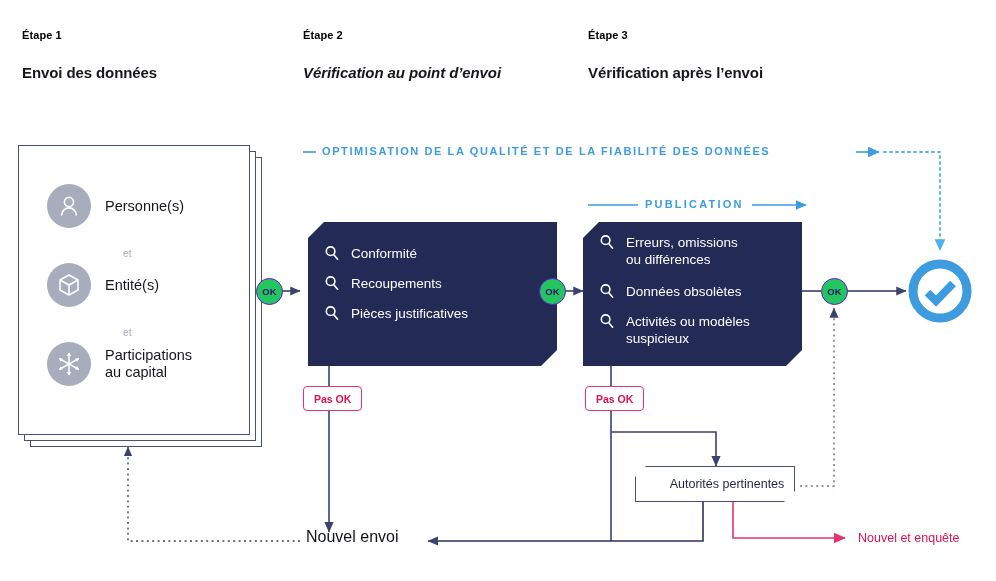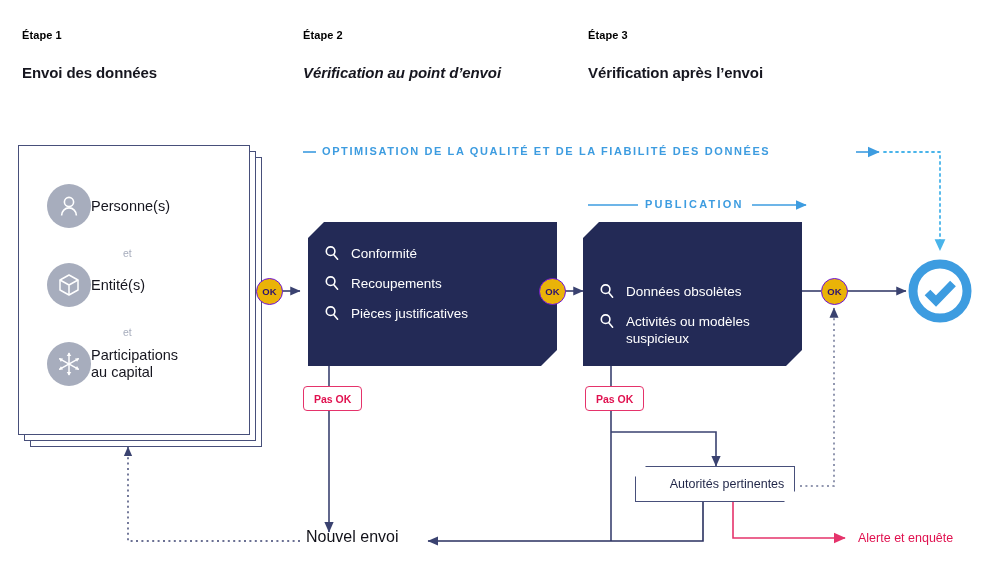--- a/index.html
+++ b/index.html
@@ -23,40 +23,40 @@
   
   .card-stack{position:absolute;left:18px;top:145px;width:250px;height:305px;}
   .card-sheet{
     position:absolute;background:#ffffff;border:1.4px solid #474f7a;
     box-sizing:border-box;
   }
   .sheet3{left:12px;top:12px;width:232px;height:290px;}
   .sheet2{left:6px; top:6px; width:232px;height:290px;}
   .sheet1{left:0;  top:0;  width:232px;height:290px;}
 
-  .item-row{position:absolute;display:flex;align-items:center;}
+  .item-row{position:absolute;display:flex;align-items:center;gap:14px;}
   .bubble{
     width:44px;height:44px;border-radius:50%;background:#a7adbd;
     display:flex;align-items:center;justify-content:center;flex:0 0 auto;
   }
   .item-label{font-size:14.5px;line-height:17px;color:#16161f;white-space:nowrap;}
   .et{position:absolute;font-size:10.5px;color:#a7adbd;left:104px;}
 
   
   .dark-panel{
     position:absolute;background:#232a56;color:#ffffff;
     clip-path:polygon(16px 0, 100% 0, 100% calc(100% - 16px), calc(100% - 16px) 100%, 0 100%, 0 16px);
   }
   .chk-row{position:absolute;display:flex;align-items:flex-start;gap:11px;}
   .chk-text{font-size:13.5px;line-height:17px;color:#fff;white-space:nowrap;}
 
   
   .ok-badge{
     position:absolute;width:25px;height:25px;border-radius:50%;
-    background:#eab308;border:1.7px solid #6b12e0;
+    background:#22c55e;border:1.7px solid #6b12e0;
     color:#2b1170;font-size:9.5px;font-weight:bold;
     display:flex;align-items:center;justify-content:center;letter-spacing:.2px;
   }
   .notok-badge{
     position:absolute;height:23px;padding:0 10px;border-radius:4px;
     background:#ffffff;border:1.7px solid #e5336b;
     color:#e0114f;font-size:10.5px;font-weight:bold;
     display:flex;align-items:center;justify-content:center;white-space:nowrap;
   }
 
@@ -237,20 +237,32 @@
           <line x1="9.6" y1="9.6" x2="13.6" y2="14.2" stroke="#ffffff" stroke-width="1.6" stroke-linecap="round"></line>
         </svg>
     </span>
     <span class="chk-text">Recoupements</span>
   </div>
 </div>
 
 <div class="ok-badge" style="left:539px;top:278px;">OK</div>
 
 <div class="dark-panel" style="left:583px;top:222px;width:219px;height:144px;">
+  <div class="chk-row" style="left:16px;top:12px;">
+    <span>
+      <svg width="16" height="16" viewBox="0 0 16 16">
+          <circle cx="6.6" cy="6.2" r="4.3" fill="none" stroke="#ffffff" stroke-width="1.6"></circle>
+          <line x1="9.6" y1="9.6" x2="13.6" y2="14.2" stroke="#ffffff" stroke-width="1.6" stroke-linecap="round"></line>
+        </svg>
+    </span>
+    <span class="chk-text">
+      <span>Erreurs, omissions</span><br>
+      <span>ou différences</span>
+    </span>
+  </div>
   <div class="chk-row" style="left:16px;top:61px;">
     <span>
       <svg width="16" height="16" viewBox="0 0 16 16">
           <circle cx="6.6" cy="6.2" r="4.3" fill="none" stroke="#ffffff" stroke-width="1.6"></circle>
           <line x1="9.6" y1="9.6" x2="13.6" y2="14.2" stroke="#ffffff" stroke-width="1.6" stroke-linecap="round"></line>
         </svg>
     </span>
     <span class="chk-text">Données obsolètes</span>
   </div>
   <div class="chk-row" style="left:16px;top:91px;">
@@ -278,13 +290,13 @@
 <div class="auth-box" style="left:635px;top:466px;width:160px;height:36px;">Autorités pertinentes</div>
 
 <div class="abs" style="left:908px;top:259px;">
   <svg width="64" height="64" viewBox="0 0 64 64">
     <circle cx="32" cy="32" r="27" fill="none" stroke="#3d9ce0" stroke-width="9"></circle>
     <path d="M19.5,33.5 L28,42 L45,24.5" fill="none" stroke="#3d9ce0" stroke-width="8" stroke-linecap="butt" stroke-linejoin="miter"></path>
   </svg>
 </div>
 
 <div class="nouvel" style="left:306px;top:528px;">Nouvel envoi</div>
-<div class="alerte" style="left:858px;top:531px;">Alerte et enquête</div>
+<div class="alerte" style="left:858px;top:531px;">Nouvel et enquête</div>
 
 </body></html>

